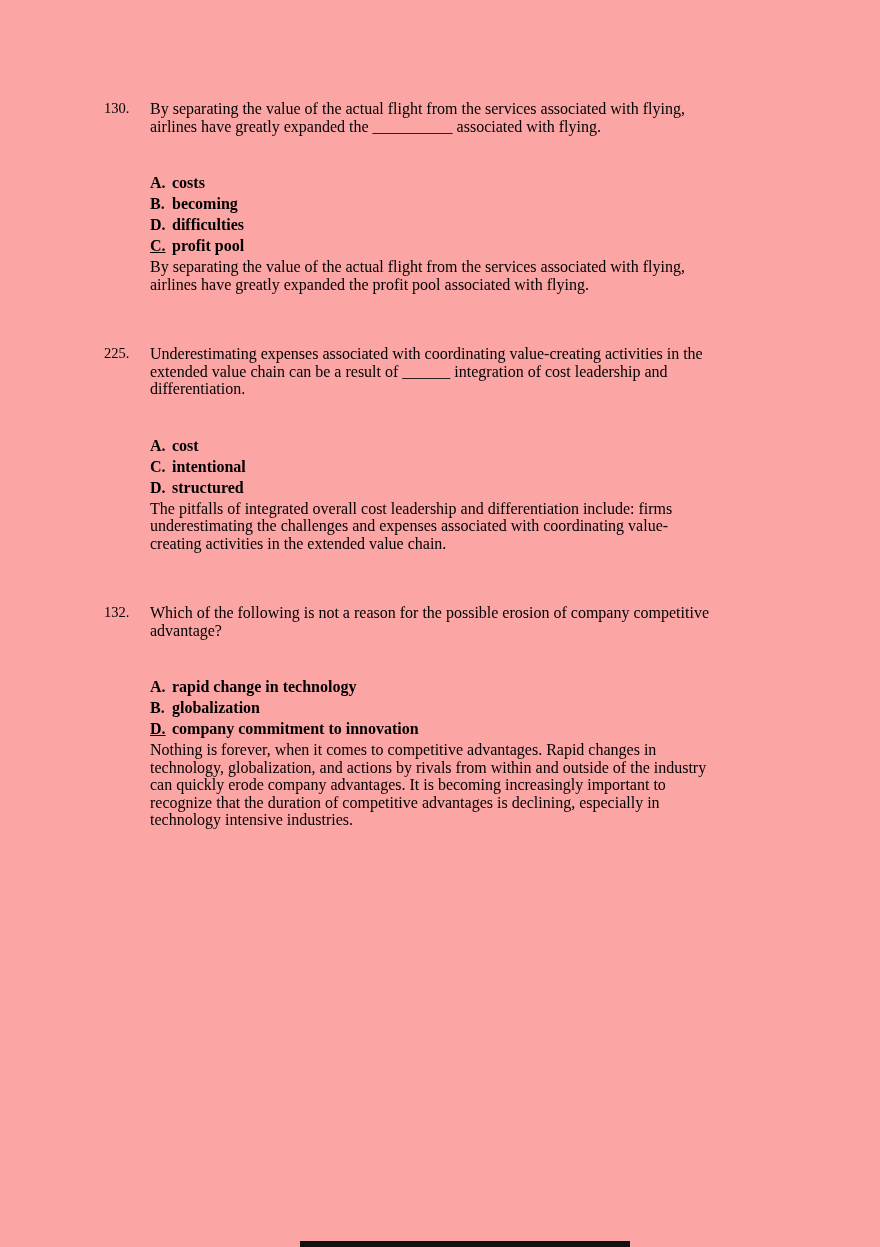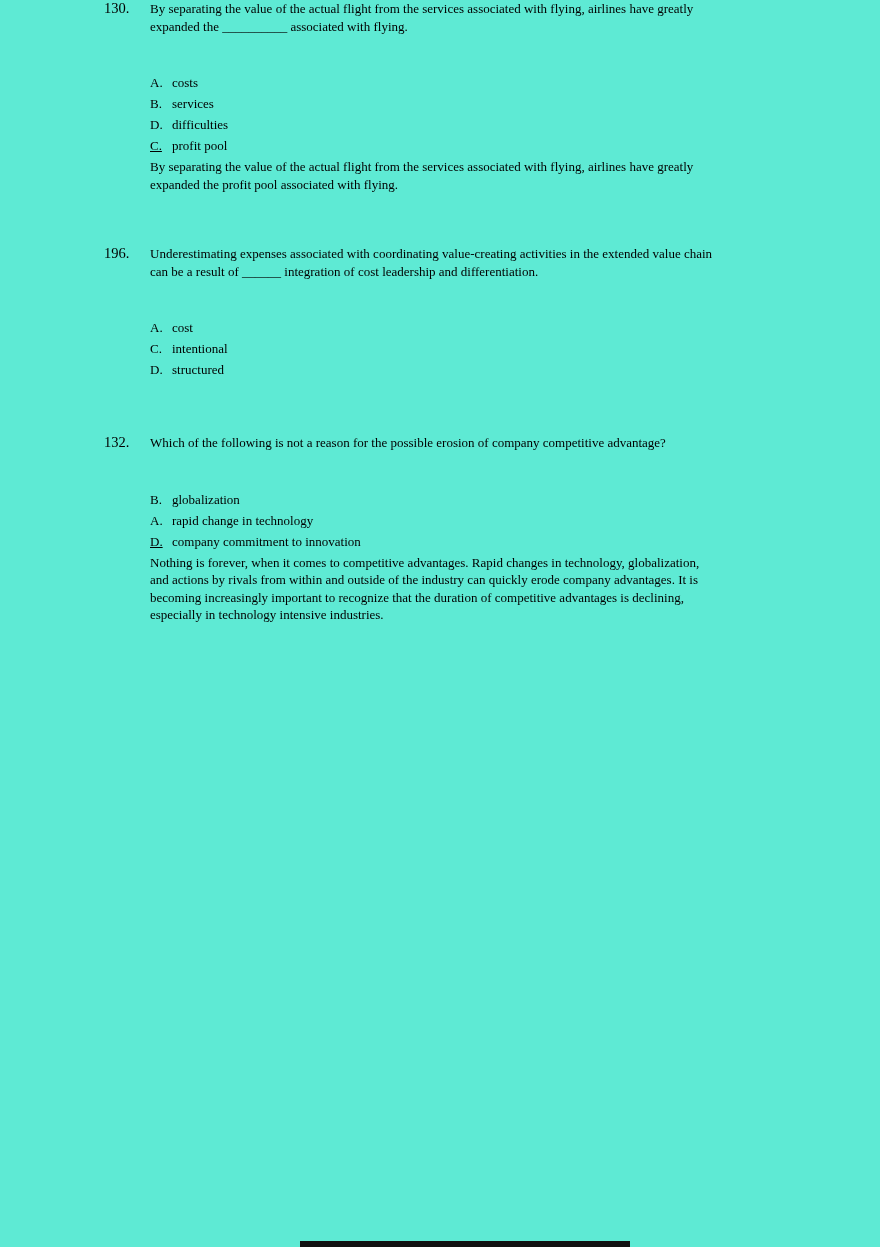--- a/index.html
+++ b/index.html
@@ -5,44 +5,46 @@
   * { margin: 0; padding: 0; box-sizing: border-box; }
   html, body { background: #ffffff; }
   body {
     font-family: "Liberation Serif", "DejaVu Serif", serif;
     color: #000000;
   }
   .page {
     position: relative;
     width: 880px;
     height: 1247px;
-    background: #5eead4;
+    background: #fca5a5;
     overflow: hidden;
+    padding-top: 100px;
   }
   .question {
     display: flex;
     margin-bottom: 52px;
   }
   .qnum {
     width: 46px;
     margin-left: 104px;
     flex-shrink: 0;
     font-size: 14.5px;
     line-height: 17.5px;
   }
   .qbody {
     width: 566px;
-    font-size: 13px;
+    font-size: 16px;
     line-height: 17.5px;
   }
   .stem {
     margin-bottom: 39px;
   }
   .option {
     margin-bottom: 3.5px;
+    font-weight: bold;
   }
   .option .letter {
     display: inline-block;
     width: 22px;
   }
   .option .letter.underlined {
     text-decoration: underline;
   }
   .explanation {
     margin-top: 0;
@@ -63,61 +65,62 @@
 
   <div class="question">
     <div class="qnum">130.</div>
     <div class="qbody">
       <div class="stem">By separating the value of the actual flight from the services associated with flying, airlines have greatly expanded the __________ associated with flying.</div>
       <div class="options">
         <div class="option">
           <span class="letter">A.</span><span>costs</span>
         </div>
         <div class="option">
-          <span class="letter">B.</span><span>services</span>
+          <span class="letter">B.</span><span>becoming</span>
         </div>
         <div class="option">
           <span class="letter">D.</span><span>difficulties</span>
         </div>
         <div class="option">
           <span class="letter underlined">C.</span><span>profit pool</span>
         </div>
       </div>
       <div class="explanation">By separating the value of the actual flight from the services associated with flying, airlines have greatly expanded the profit pool associated with flying.</div>
     </div>
   </div>
 
   <div class="question">
-    <div class="qnum">196.</div>
+    <div class="qnum">225.</div>
     <div class="qbody">
       <div class="stem">Underestimating expenses associated with coordinating value-creating activities in the extended value chain can be a result of ______ integration of cost leadership and differentiation.</div>
       <div class="options">
         <div class="option">
           <span class="letter">A.</span><span>cost</span>
         </div>
         <div class="option">
           <span class="letter">C.</span><span>intentional</span>
         </div>
         <div class="option">
           <span class="letter">D.</span><span>structured</span>
         </div>
       </div>
+      <div class="explanation">The pitfalls of integrated overall cost leadership and differentiation include: firms underestimating the challenges and expenses associated with coordinating value-creating activities in the extended value chain.</div>
     </div>
   </div>
 
   <div class="question">
     <div class="qnum">132.</div>
     <div class="qbody">
       <div class="stem">Which of the following is not a reason for the possible erosion of company competitive advantage?</div>
       <div class="options">
         <div class="option">
-          <span class="letter">B.</span><span>globalization</span>
+          <span class="letter">A.</span><span>rapid change in technology</span>
         </div>
         <div class="option">
-          <span class="letter">A.</span><span>rapid change in technology</span>
+          <span class="letter">B.</span><span>globalization</span>
         </div>
         <div class="option">
           <span class="letter underlined">D.</span><span>company commitment to innovation</span>
         </div>
       </div>
       <div class="explanation">Nothing is forever, when it comes to competitive advantages. Rapid changes in technology, globalization, and actions by rivals from within and outside of the industry can quickly erode company advantages. It is becoming increasingly important to recognize that the duration of competitive advantages is declining, especially in technology intensive industries.</div>
     </div>
   </div>
 
   <div class="page-edge-bar"></div>

